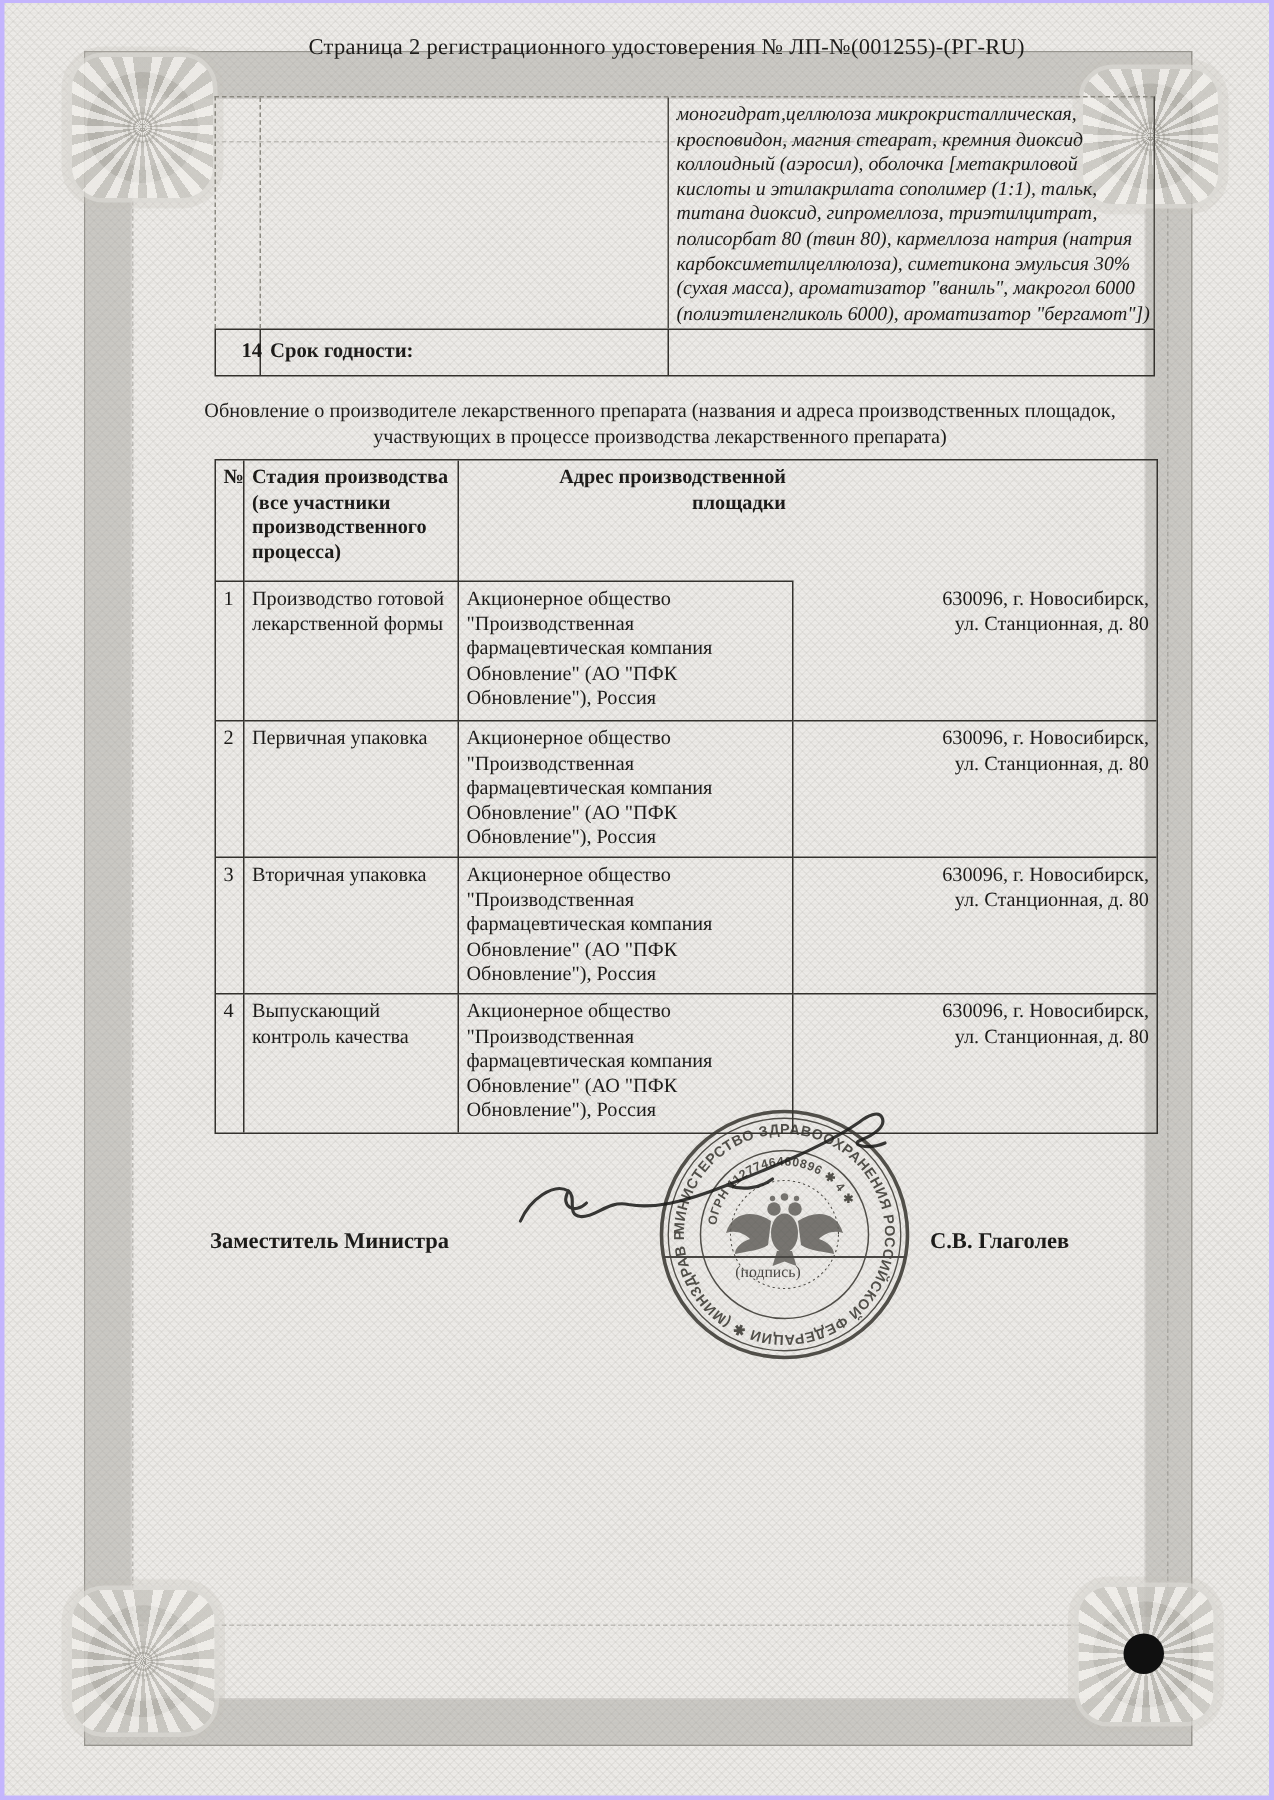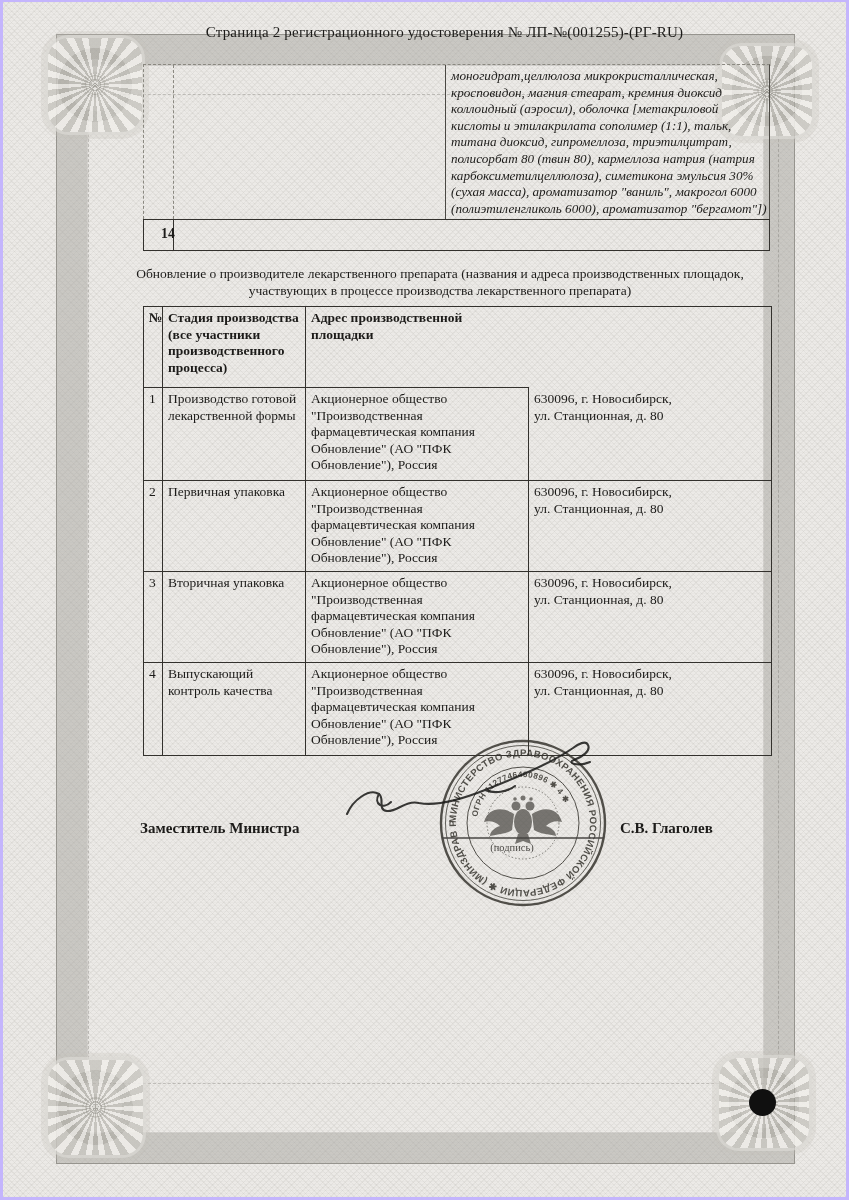--- a/index.html
+++ b/index.html
@@ -39,21 +39,21 @@
   .t1-row14 .c3{text-align:center;}
   
   .info-par{position:absolute;left:120px;width:640px;top:266px;text-align:center;
     font-size:13.5px;line-height:16.5px;white-space:pre-line;z-index:4;}
   
   .t2{position:absolute;left:143px;top:306px;width:627px;border:1.5px solid #33312d;z-index:4;
       font-size:13.5px;line-height:16.5px;}
   .t2 .row{display:grid;grid-template-columns:19px 143px 223px 242px;}
   .t2 .row > div{border-right:1px solid #33312d;border-bottom:1px solid #33312d;
       padding:3px 5px 0 5px;white-space:pre-line;}
-  .t2 .row > div:last-child{border-right:none;}
+  .t2 .row > div:last-child{border-right:none;text-align:right;}
   .t2 .row:last-child > div{border-bottom:none;}
   .t2 .hrow > div{font-weight:bold;}
   .t2 .cnum{padding:3px 1px 0 3px;}
   .h-header{height:77px;} .h-r1{height:89px;} .h-r2{height:87px;} .h-r3{height:87px;} .h-r4{height:89px;}
   
   .sig-left{position:absolute;left:140px;top:820px;font-weight:bold;font-size:15px;z-index:4;}
   .sig-right{position:absolute;left:620px;top:820px;font-weight:bold;font-size:15px;z-index:4;}
   .stamp-svg{position:absolute;left:438px;top:738px;width:170px;height:170px;z-index:5;opacity:.85;}
   .stamp-ring-text{font-family:"Liberation Sans", sans-serif;font-weight:bold;fill:#37352f;}
   .stamp-caption{font-family:"Liberation Serif", serif;fill:#2e2c28;}
@@ -84,20 +84,21 @@
 коллоидный (аэросил), оболочка [метакриловой
 кислоты и этилакрилата сополимер (1:1), тальк,
 титана диоксид, гипромеллоза, триэтилцитрат,
 полисорбат 80 (твин 80), кармеллоза натрия (натрия
 карбоксиметилцеллюлоза), симетикона эмульсия 30%
 (сухая масса), ароматизатор "ваниль", макрогол 6000
 (полиэтиленгликоль 6000), ароматизатор "бергамот"])</div>
     </div>
     <div class="t1-row14">
       <div class="c1">14</div>
+      <div class="c2">Срок годности:</div>
     </div>
   </div>
 
   <div class="info-par">Обновление о производителе лекарственного препарата (названия и адреса производственных площадок,
 участвующих в процессе производства лекарственного препарата)</div>
 
   <div class="t2">
     <div class="row hrow">
       <div class="cnum h-header">№</div>
       <div class="h-header">Стадия производства

